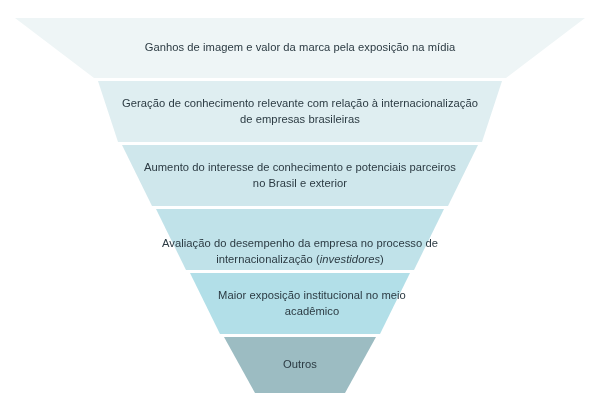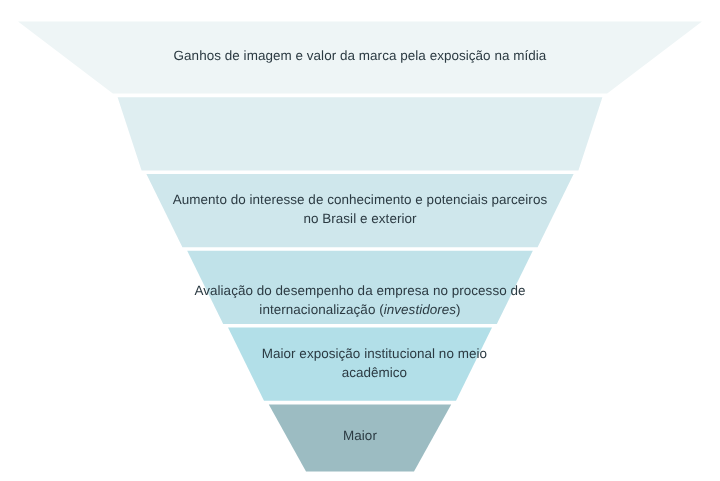--- a/index.html
+++ b/index.html
@@ -60,21 +60,23 @@
         <polygon points="98,81 502,81 482,142 118,142" fill="#dfeef1"></polygon>
         <polygon points="122,145 478,145 448,206 152,206" fill="#cfe7ec"></polygon>
         <polygon points="156,209 444,209 414,270 186,270" fill="#c0e2e9"></polygon>
         <polygon points="190,273 410,273 380,334 220,334" fill="#b2dfe8"></polygon>
         <polygon points="224,337 376,337 345,393 255,393" fill="#9cbcc2"></polygon>
       </g>
   </svg>
 
   <div class="funnel-labels" id="funnel-labels">
       <div class="funnel-label" style="top: 40px;">Ganhos de imagem e valor da marca pela exposição na mídia</div>
+      <div class="funnel-label" style="top: 96px;">Geração de conhecimento relevante com relação à internacionalização
+de empresas brasileiras</div>
       <div class="funnel-label" style="top: 160px;">Aumento do interesse de conhecimento e potenciais parceiros
 no Brasil e exterior</div>
       <div class="funnel-label" style="top: 236px;">Avaliação do desempenho da empresa no processo de<br>internacionalização (<em>investidores</em>)</div>
       <div class="funnel-label" style="top: 288px; margin-left: 12px;">Maior exposição institucional no meio
 acadêmico</div>
-      <div class="funnel-label" style="top: 357px;">Maior</div>
+      <div class="funnel-label" style="top: 357px;">Outros</div>
     </div>
 
 </div>
 
 </body></html>

